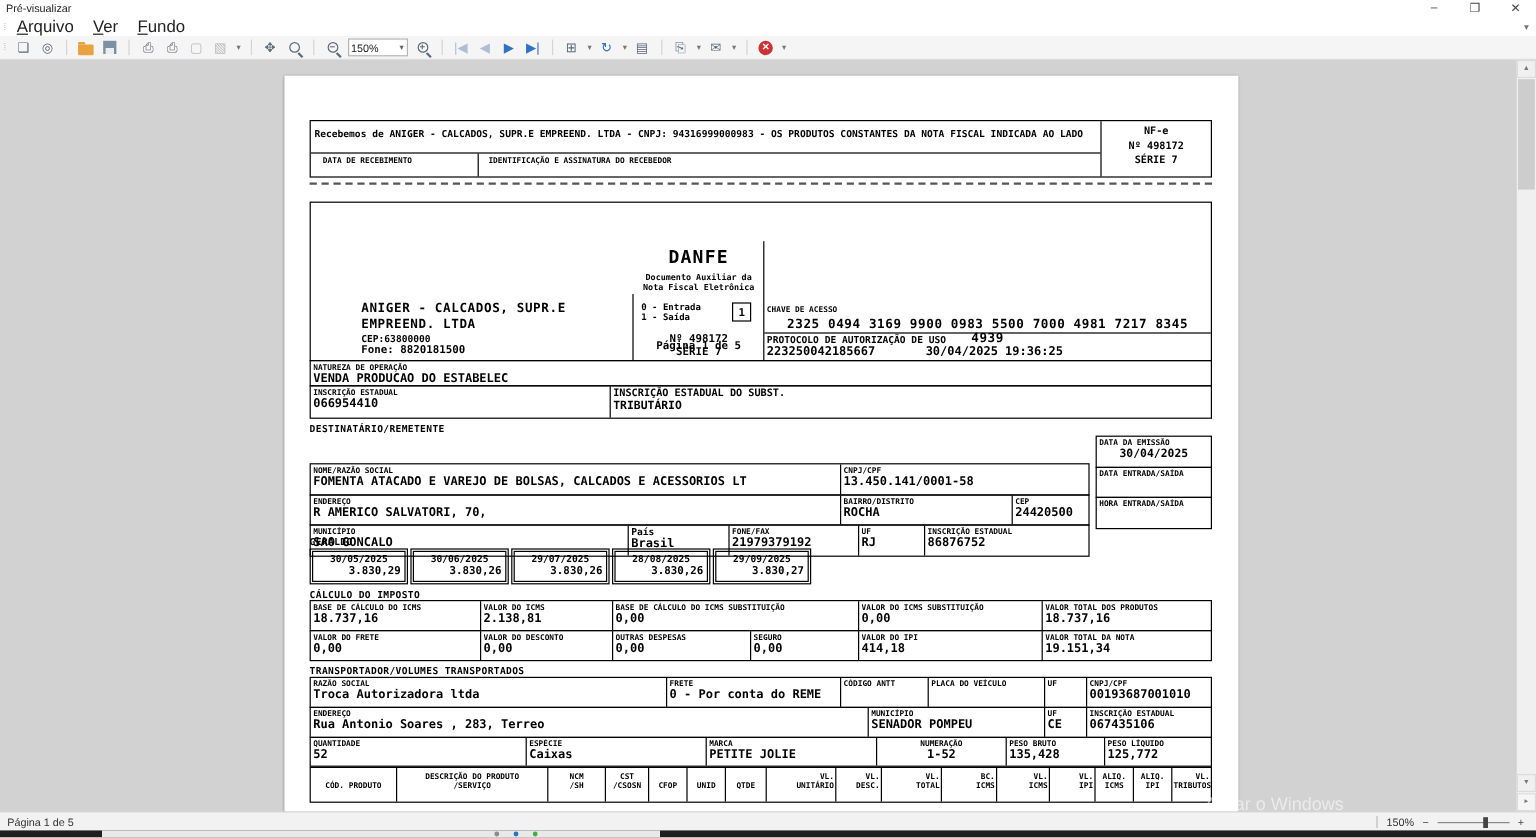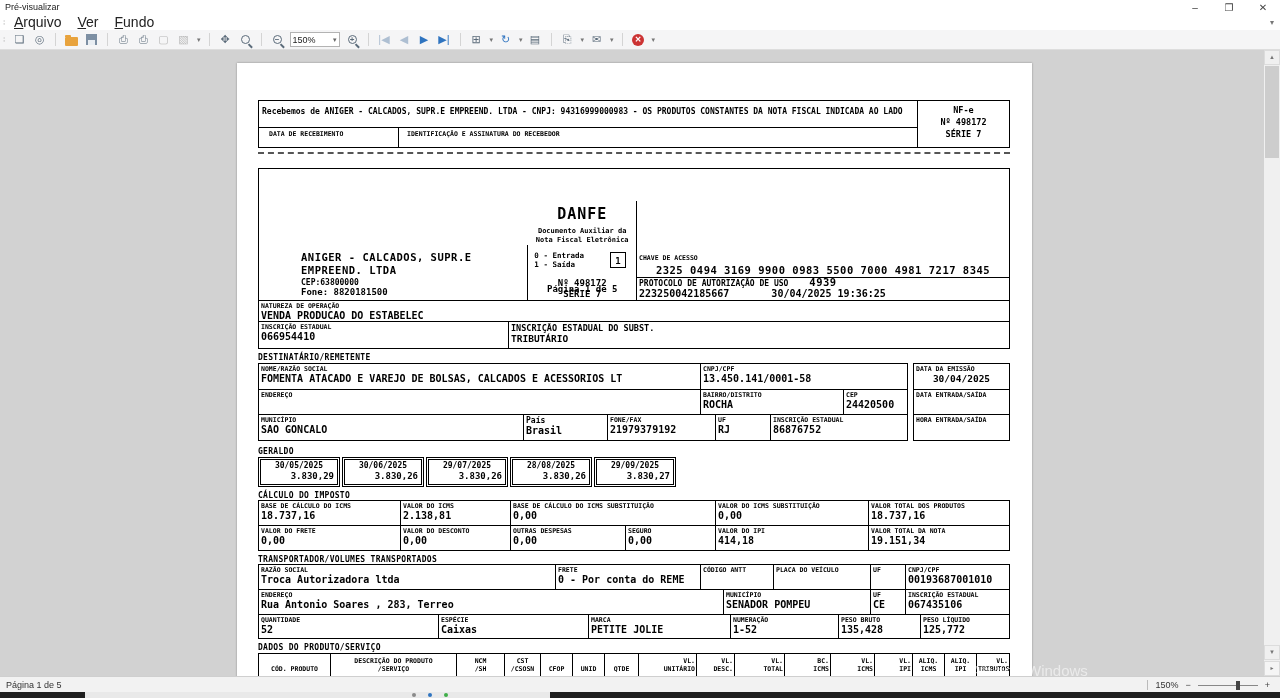--- a/index.html
+++ b/index.html
@@ -104,21 +104,21 @@
   
   .prod-row { display:flex; border:1px solid #000; height:30px; }
   .pcol { border-right:1px solid #000; padding:1px 1px 0; overflow:hidden; display:flex; flex-direction:column; }
   .pcol:last-child { border-right:none; }
   .pcol .p1,.pcol .p2 { font-size:6.5px; font-weight:bold; line-height:8px; white-space:nowrap; }
   .pcol .p1 { margin-top:2px; }
   .pcol.ctr { text-align:center; } .pcol.rgt { text-align:right; }
   .pcol .spacer { height:8px; margin-top:2px; }
 
   
-  .watermark { position:absolute; left:972px; top:612px; color:rgba(255,255,255,.55); }
+  .watermark { position:absolute; left:1004px; top:612px; color:rgba(255,255,255,.55); }
   .watermark .w1 { font-size:15px; }
 
   
   .vscroll { position:absolute; right:0; top:0; width:16px; height:626px; background:#f0f0f0; }
   .vs-btn { width:16px; height:15px; background:#f0f0f0; border:1px solid #dcdcdc; color:#777; font-size:6px; text-align:center; line-height:13px; }
   .vs-thumb { position:absolute; top:16px; left:1px; width:14px; height:92px; background:#cdcdcd; }
   .vs-down { position:absolute; bottom:16px; }
   .hs-btn { position:absolute; bottom:0; right:0; width:16px; height:15px; background:#f5f5f5; border:1px solid #dcdcdc; color:#777; font-size:6px; text-align:center; line-height:13px; }
 
   
@@ -289,33 +289,34 @@
         </div>
         <div class="cell" style="width:247px;">
           <div style="font-size:8.5px;font-weight:bold;line-height:10px;">INSCRIÇÃO ESTADUAL DO SUBST.</div>
           <div style="font-size:9.5px;font-weight:bold;line-height:11px;">TRIBUTÁRIO</div>
         </div>
       </div>
 
       <div class="sec">DESTINATÁRIO/REMETENTE</div>
       <div class="destwrap">
         <div class="dest-main">
-          <div class="row" style="height:27px;">
+          <div class="row" style="height:27px;margin-top:23px;">
             <div class="cell" style="width:442px;">
               <div class="lbl">NOME/RAZÃO SOCIAL</div>
               <div class="val">FOMENTA ATACADO E VAREJO DE BOLSAS, CALCADOS E ACESSORIOS LT</div>
             </div>
             <div class="cell" style="flex:1;">
               <div class="lbl">CNPJ/CPF</div>
               <div class="val">13.450.141/0001-58</div>
             </div>
           </div>
           <div class="row" style="height:26px;">
             <div class="cell" style="width:442px;">
               <div class="lbl">ENDEREÇO</div>
+              <div class="val">R AMERICO SALVATORI, 70,</div>
             </div>
             <div class="cell" style="width:143px;">
               <div class="lbl">BAIRRO/DISTRITO</div>
               <div class="val">ROCHA</div>
             </div>
             <div class="cell" style="flex:1;">
               <div class="lbl">CEP</div>
               <div class="val">24420500</div>
             </div>
           </div>
@@ -478,35 +479,34 @@
           <div class="val">52</div>
         </div>
         <div class="cell" style="width:150px;">
           <div class="lbl">ESPÉCIE</div>
           <div class="val">Caixas</div>
         </div>
         <div class="cell" style="width:142px;">
           <div class="lbl">MARCA</div>
           <div class="val">PETITE JOLIE</div>
         </div>
-        <div class="cell" style="width:108px;">
+        <div class="cell" style="width:108px;text-align:center;">
           <div class="lbl">NUMERAÇÃO</div>
           <div class="val">1-52</div>
         </div>
         <div class="cell" style="width:82px;">
           <div class="lbl">PESO BRUTO</div>
           <div class="val">135,428</div>
         </div>
         <div class="cell" style="flex:1;">
           <div class="lbl">PESO LÍQUIDO</div>
           <div class="val">125,772</div>
         </div>
       </div>
 
-      <div class="sec">DADOS DO PRODUTO/SERVIÇO</div>
       <div class="prod-row">
         <div class="pcol ctr" style="width:72px;">
             <span class="p1 spacer"></span>
             <span class="p2">CÓD. PRODUTO</span>
           </div>
         <div class="pcol ctr" style="width:126px;">
             <span class="p1">DESCRIÇÃO DO PRODUTO</span>
             <span class="p2">/SERVIÇO</span>
           </div>
         <div class="pcol ctr" style="width:48px;">

